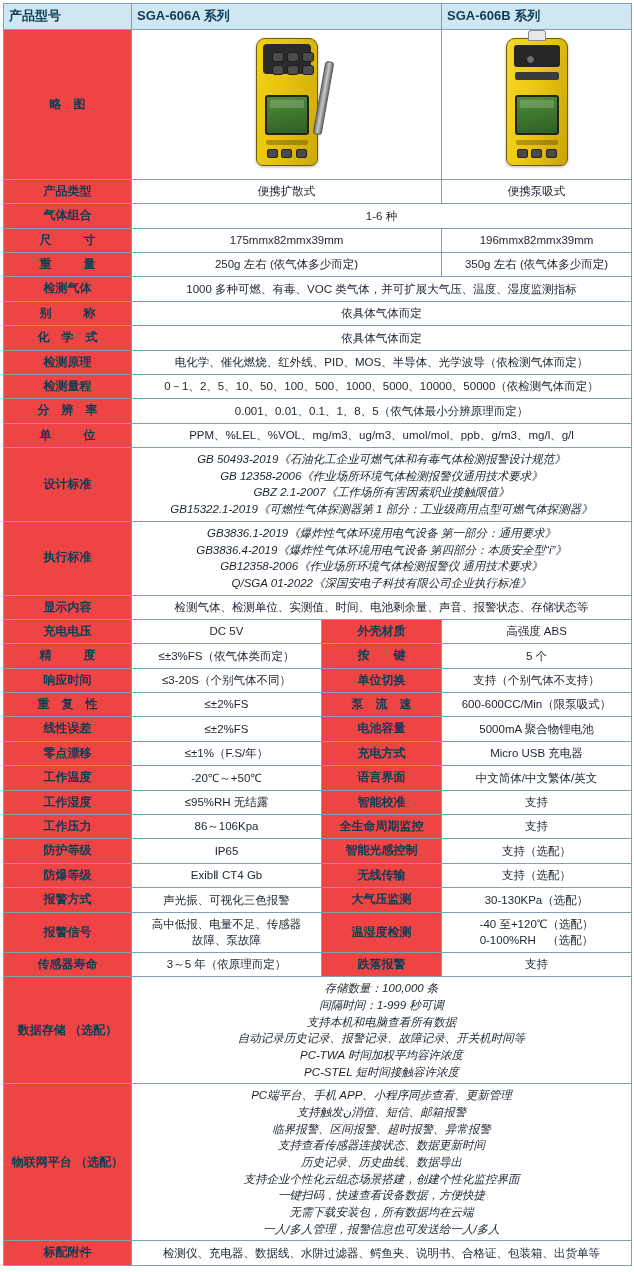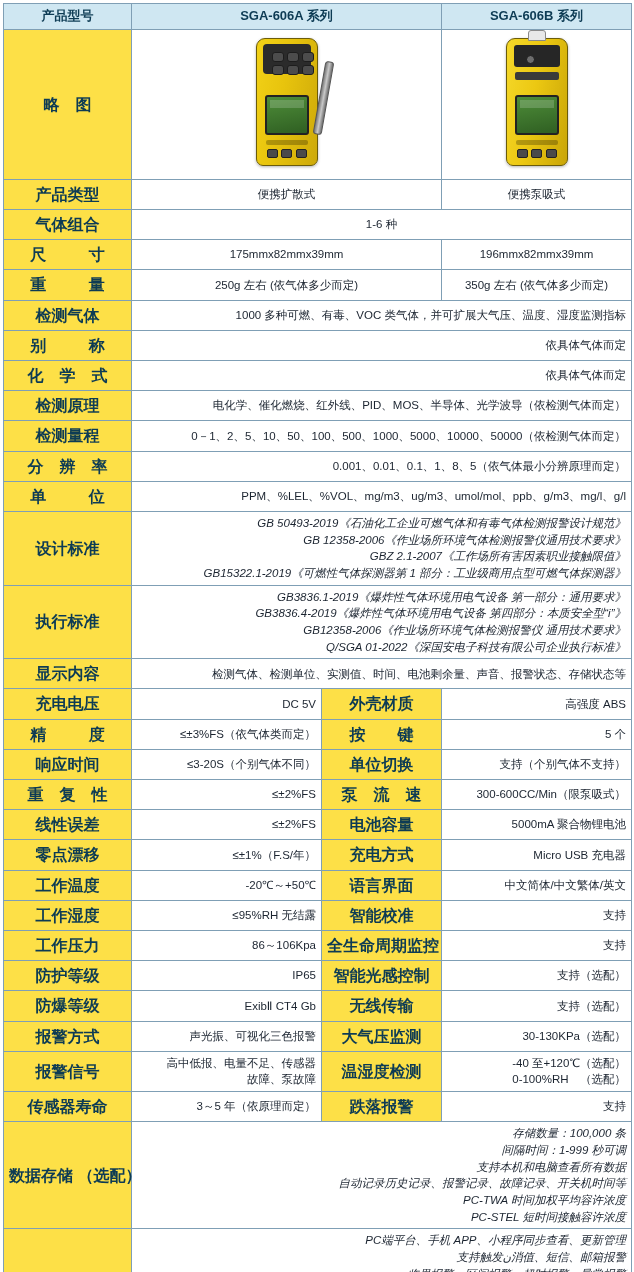--- a/index.html
+++ b/index.html
@@ -21,37 +21,37 @@
     font-size: 11.5px;
     color: #1b2430;
   }
   table.spec td {
     border: 1px solid #7f9fb5;
     padding: 3px 5px;
     vertical-align: middle;
     line-height: 1.45;
   }
   td.lbl {
-    background: #fde047;
+    background: #ef4444;
     text-align: center;
     font-weight: bold;
     color: #0d3b54;
-    font-size: 16px;
+    font-size: 12px;
     white-space: nowrap;
   }
   td.lbl.wide-sp { letter-spacing: 0.22em; text-indent: 0.22em; }
   td.val {
     background: #ffffff;
-    text-align: right;
+    text-align: center;
     padding-left: 8px;
   }
   td.val.c { text-align: center; margin-top: 15px; }
   td.head {
     background: #cfe7f2;
-    text-align: center;
+    text-align: left;
     font-weight: bold;
     color: #0d3b54;
     font-size: 13px;
     padding: 7px 4px;
   }
   td.imgcell {
     background: #ffffff;
     text-align: center;
     padding: 6px 0;
     height: 150px;
@@ -296,21 +296,21 @@
     <td class="lbl">响应时间</td>
     <td class="val">≤3-20S（个别气体不同）</td>
     <td class="lbl">单位切换</td>
     <td class="val">支持（个别气体不支持）</td>
   </tr>
 
   <tr>
     <td class="lbl">重　复　性</td>
     <td class="val">≤±2%FS</td>
     <td class="lbl">泵　流　速</td>
-    <td class="val">300-600CC/Min（限泵吸式）</td>
+    <td class="val">600-600CC/Min（限泵吸式）</td>
   </tr>
 
   <tr>
     <td class="lbl">线性误差</td>
     <td class="val">≤±2%FS</td>
     <td class="lbl">电池容量</td>
     <td class="val">5000mA 聚合物锂电池</td>
   </tr>
 
   <tr>

